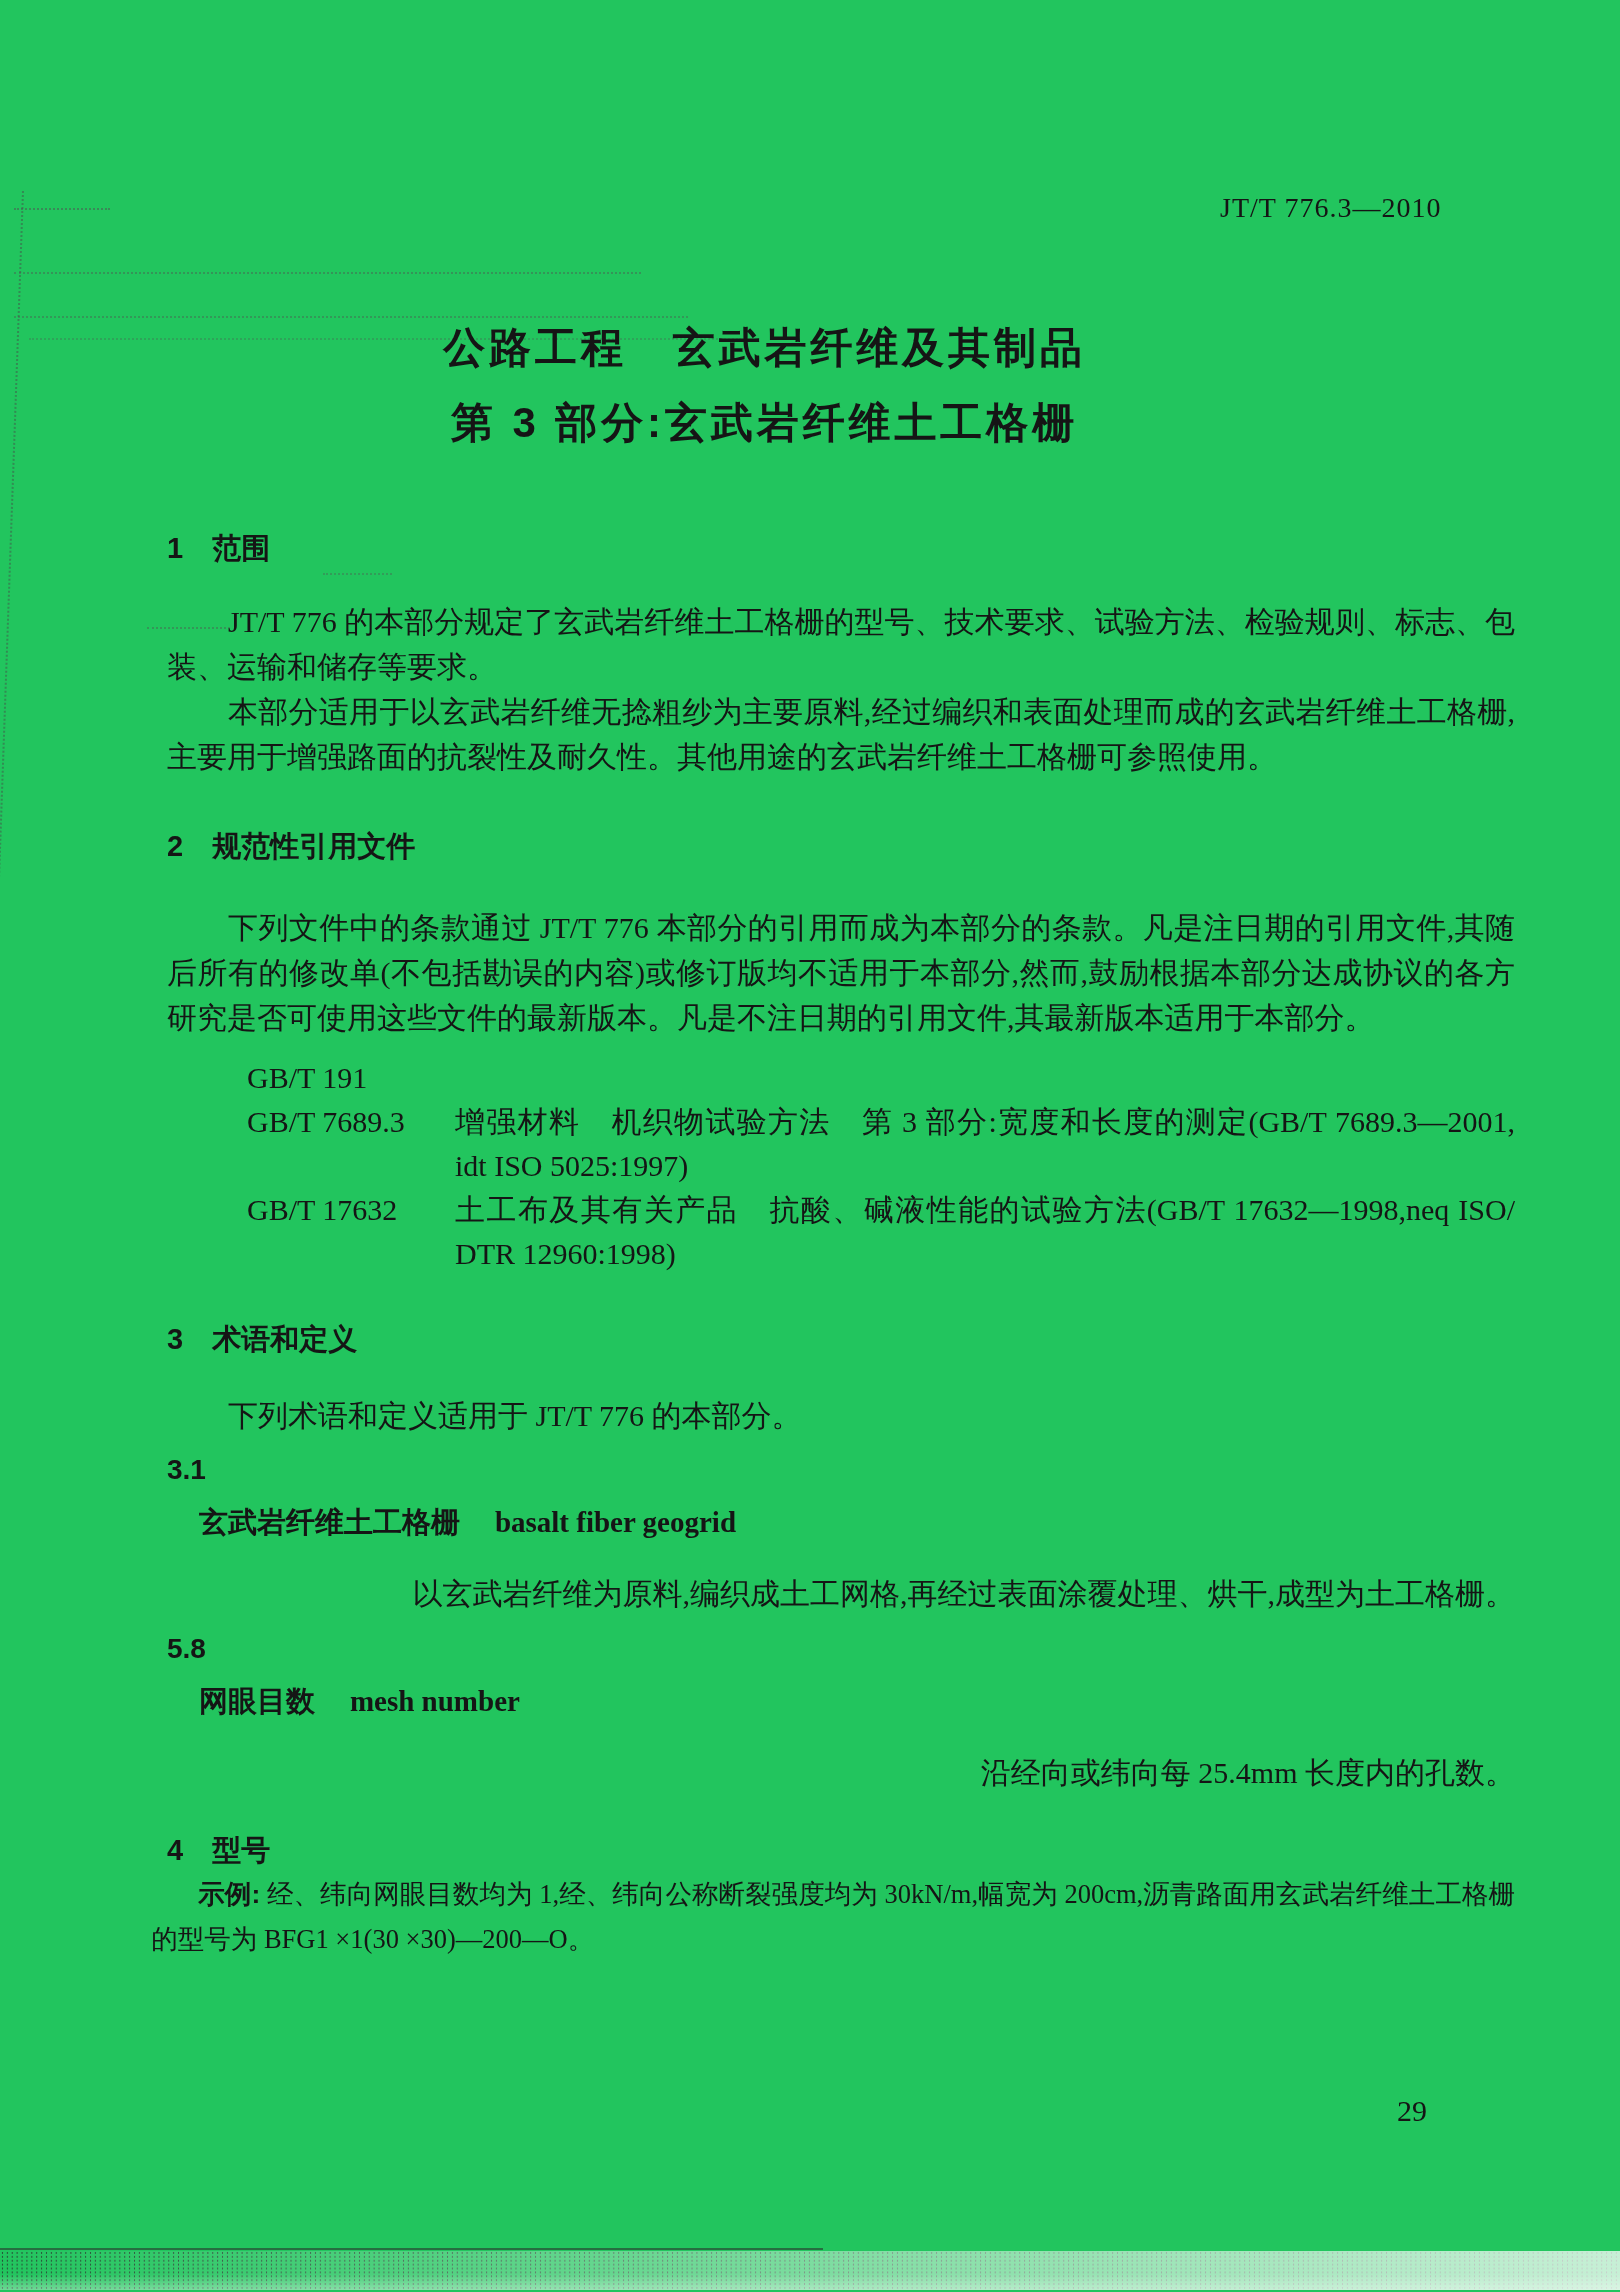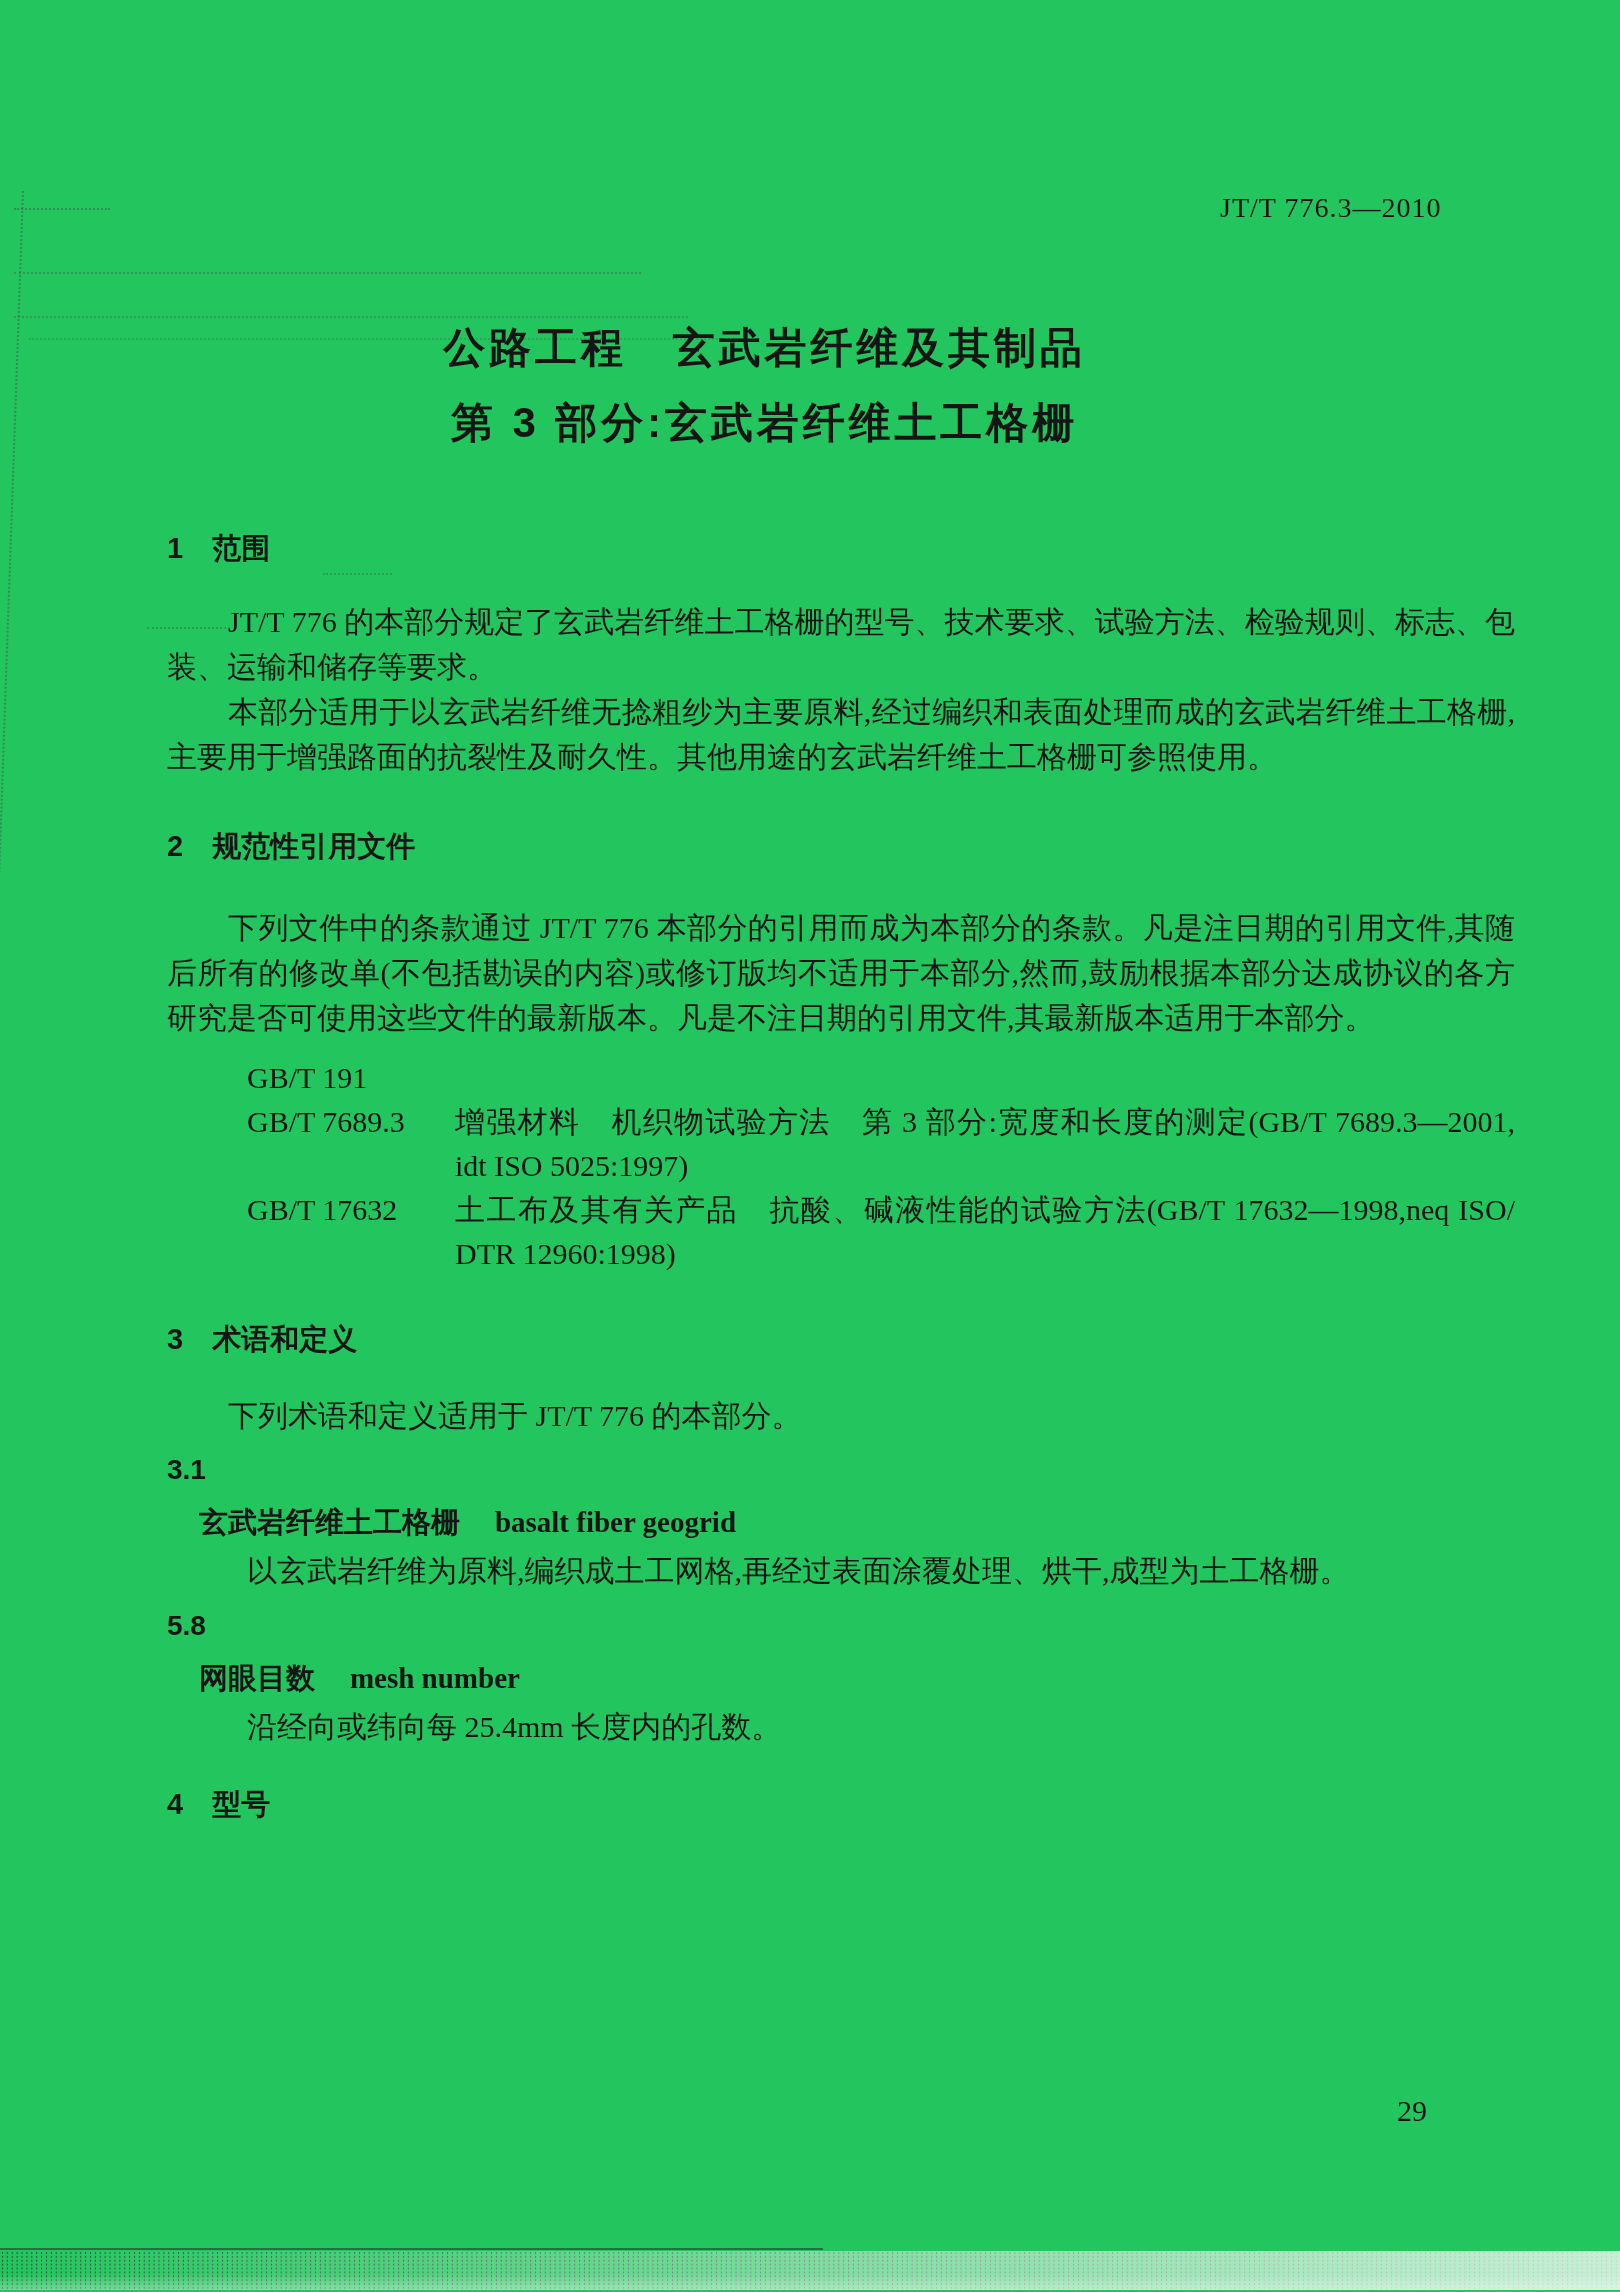--- a/index.html
+++ b/index.html
@@ -58,21 +58,21 @@
   .intro { margin-top: 34px; text-indent: 61px; }
   .term-num {
     margin-top: 13.7px;
     font-family: "Liberation Sans", sans-serif;
     font-weight: bold; font-size: 28px; line-height: 37px;
     text-align: left;
   }
   .term-line { margin-top: 11.8px; margin-left: 32px; line-height: 43px; font-weight: bold; text-align: left; }
   .term-cn { font-family: "Liberation Sans", sans-serif; font-size: 29px; }
   .term-en { font-family: "Liberation Serif", serif; font-size: 29px; margin-left: 27.4px; }
-  .term-def { margin-top: 4px; margin-left: 80px; text-align: left; }
+  .term-def { margin-top: 27px; margin-left: 80px; text-align: right; }
 
   .h-s4 { margin-top: 36px; }
   .p4 { margin-top: 44px; }
   .example {
     margin-top: 2px; margin-left: -15.7px;
     font-size: 26.5px; line-height: 45px;
     text-indent: 47px; text-align: justify;
   }
   .example-label { font-family: "Liberation Sans", sans-serif; font-weight: bold; }
 
@@ -163,19 +163,23 @@
     <p class="term-def">以玄武岩纤维为原料,编织成土工网格,再经过表面涂覆处理、烘干,成型为土工格栅。</p>
 
     <div class="term-num">5.8</div>
     <div class="term-line">
       <span class="term-cn">网眼目数</span>
       <span class="term-en">mesh number</span>
     </div>
     <p class="term-def">沿经向或纬向每 25.4mm 长度内的孔数。</p>
 
     <div class="sec-heading h-s4">4　型号</div>
+    <p class="example">
+      <span class="example-label">示例:</span>
+      <span>经、纬向网眼目数均为 1,经、纬向公称断裂强度均为 30kN/m,幅宽为 200cm,沥青路面用玄武岩纤维土工格栅的型号为 BFG1 ×1(30 ×30)—200—O。</span>
+    </p>
 
   </div>
 
   <div class="page-number">29</div>
 
 </div>
 
 
 </body></html>

